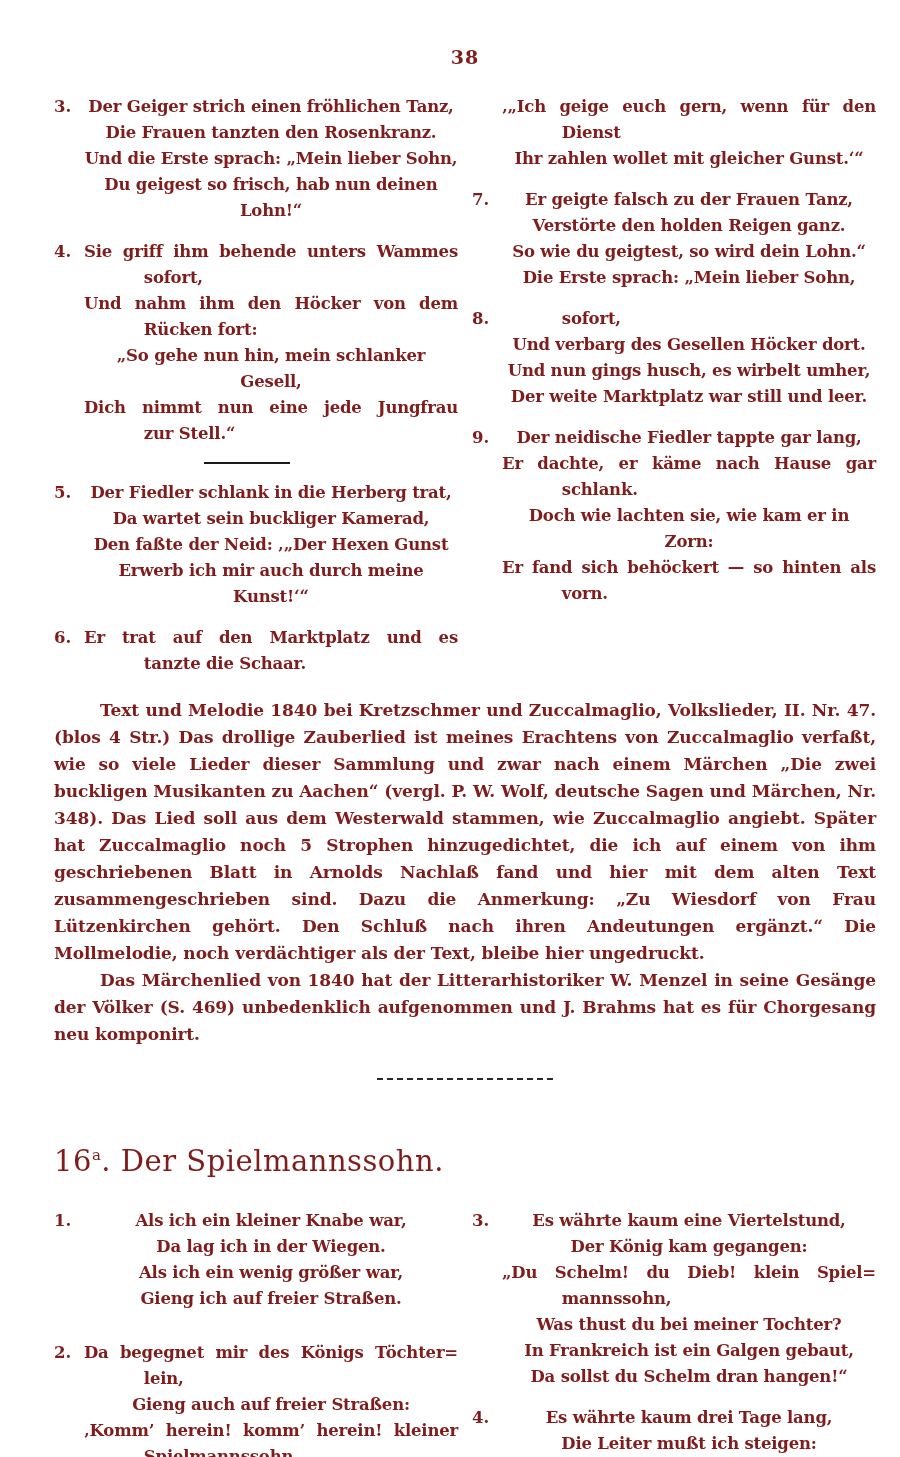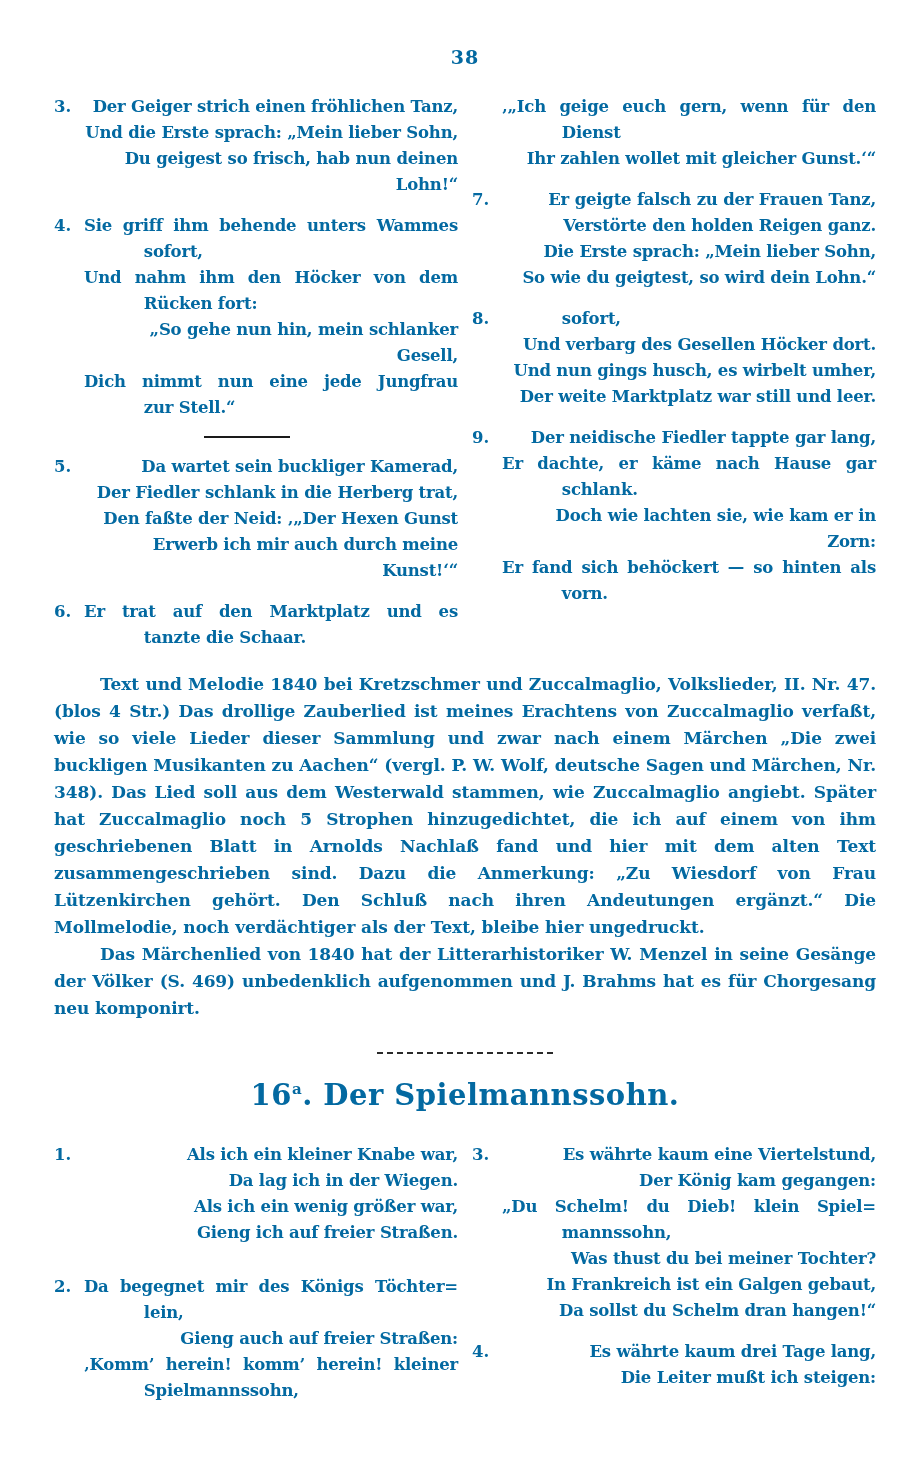--- a/index.html
+++ b/index.html
@@ -1,52 +1,53 @@
 <!DOCTYPE html>
 <html><head>
 <meta charset="utf-8">
 <style>
   html,body{margin:0;padding:0;background:#ffffff;}
   body{width:900px;height:1457px;overflow:hidden;}
   .page{
-    box-sizing:border-box;width:900px;height:1457px;background:#fff;color:#0369a1;
+    box-sizing:border-box;width:900px;height:1457px;background:#fff;color:#7f1d1d;
     font-family:"DejaVu Serif", serif;font-weight:700;
     padding:46px 24px 0 54px;
   }
   .pageno{text-align:center;font-size:19px;letter-spacing:1px;margin:0 0 26px 0;}
   .cols{display:flex;gap:14px;}
   .col{flex:1 1 0;min-width:0;}
   .stanza{display:flex;margin:0 0 15px 0;}
   .stanza.gap{margin-top:28px;}
   .num{flex:0 0 30px;font-size:16.5px;line-height:26px;}
   .vtext{flex:1 1 auto;min-width:0;font-size:16.5px;line-height:26px;letter-spacing:-0.2px;}
-  .vl{text-align:right;}
+  .vl{text-align:center;}
   .vl.j{text-align:justify;text-align-last:justify;-moz-text-align-last:justify;}
   .vl.c{text-align:left;padding-left:16%;}
   .rule-short{width:86px;border:0;border-top:2.5px solid #1a1a1a;margin:2px 0 16px 150px;}
   .prose{font-size:17px;line-height:27px;text-align:justify;letter-spacing:-0.1px;margin-top:5px;}
   .prose p{margin:0;text-indent:46px;}
   .rule-dashed{width:176px;border:0;border-top:2px dashed #2a2a2a;margin:30px auto 0 auto;}
-  .heading{font-size:29px;text-align:center;margin:24px 0 30px 0;font-weight:700;letter-spacing:0.5px;}
+  .heading{font-size:29px;margin:64px 0 30px 0;font-weight:400;letter-spacing:0.5px;}
   .heading sup{font-size:15px;vertical-align:super;}
 </style>
 </head>
 <body>
 
 <div class="page">
 
   <div class="pageno">38</div>
 
   <div class="cols">
     <div class="col">
 
       <div class="stanza">
         <div class="num">3.</div>
         <div class="vtext">
           <div class="vl">Der Geiger strich einen fröhlichen Tanz,</div>
+          <div class="vl">Die Frauen tanzten den Rosenkranz.</div>
           <div class="vl">Und die Erste sprach: „Mein lieber Sohn,</div>
           <div class="vl">Du geigest so frisch, hab nun deinen Lohn!“</div>
         </div>
       </div>
 
       <div class="stanza">
         <div class="num">4.</div>
         <div class="vtext">
           <div class="vl j">Sie griff ihm behende unters Wammes</div>
           <div class="vl c">sofort,</div>
@@ -56,22 +57,22 @@
           <div class="vl j">Dich nimmt nun eine jede Jungfrau</div>
           <div class="vl c">zur Stell.“</div>
         </div>
       </div>
 
       <hr class="rule-short">
 
       <div class="stanza">
         <div class="num">5.</div>
         <div class="vtext">
+          <div class="vl">Der Fiedler schlank in die Herberg trat,</div>
           <div class="vl">Da wartet sein buckliger Kamerad,</div>
-          <div class="vl">Der Fiedler schlank in die Herberg trat,</div>
           <div class="vl">Den faßte der Neid: ‚„Der Hexen Gunst</div>
           <div class="vl">Erwerb ich mir auch durch meine Kunst!‘“</div>
         </div>
       </div>
 
       <div class="stanza">
         <div class="num">6.</div>
         <div class="vtext">
           <div class="vl j">Er trat auf den Marktplatz und es</div>
           <div class="vl c">tanzte die Schaar.</div>
@@ -88,22 +89,22 @@
           <div class="vl c">Dienst</div>
           <div class="vl">Ihr zahlen wollet mit gleicher Gunst.‘“</div>
         </div>
       </div>
 
       <div class="stanza">
         <div class="num">7.</div>
         <div class="vtext">
           <div class="vl">Er geigte falsch zu der Frauen Tanz,</div>
           <div class="vl">Verstörte den holden Reigen ganz.</div>
+          <div class="vl">So wie du geigtest, so wird dein Lohn.“</div>
           <div class="vl">Die Erste sprach: „Mein lieber Sohn,</div>
-          <div class="vl">So wie du geigtest, so wird dein Lohn.“</div>
         </div>
       </div>
 
       <div class="stanza">
         <div class="num">8.</div>
         <div class="vtext">
           <div class="vl c">sofort,</div>
           <div class="vl">Und verbarg des Gesellen Höcker dort.</div>
           <div class="vl">Und nun gings husch, es wirbelt umher,</div>
           <div class="vl">Der weite Marktplatz war still und leer.</div>

